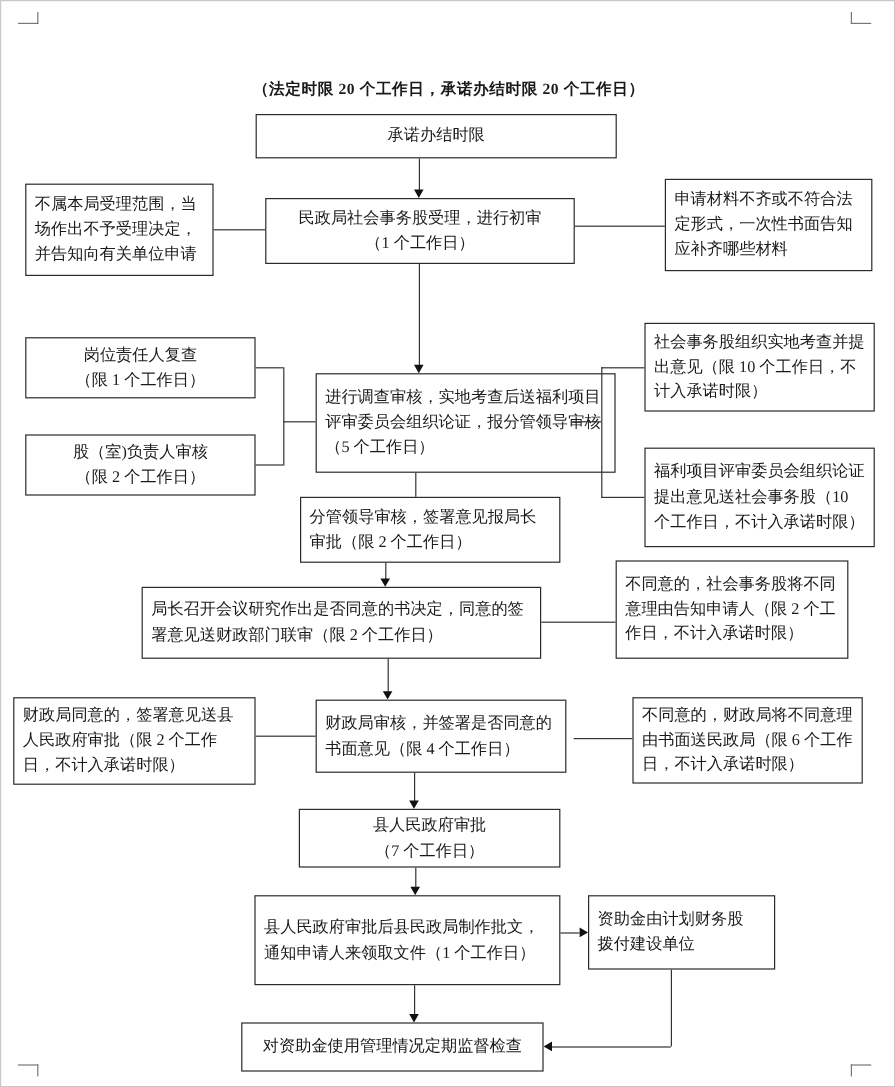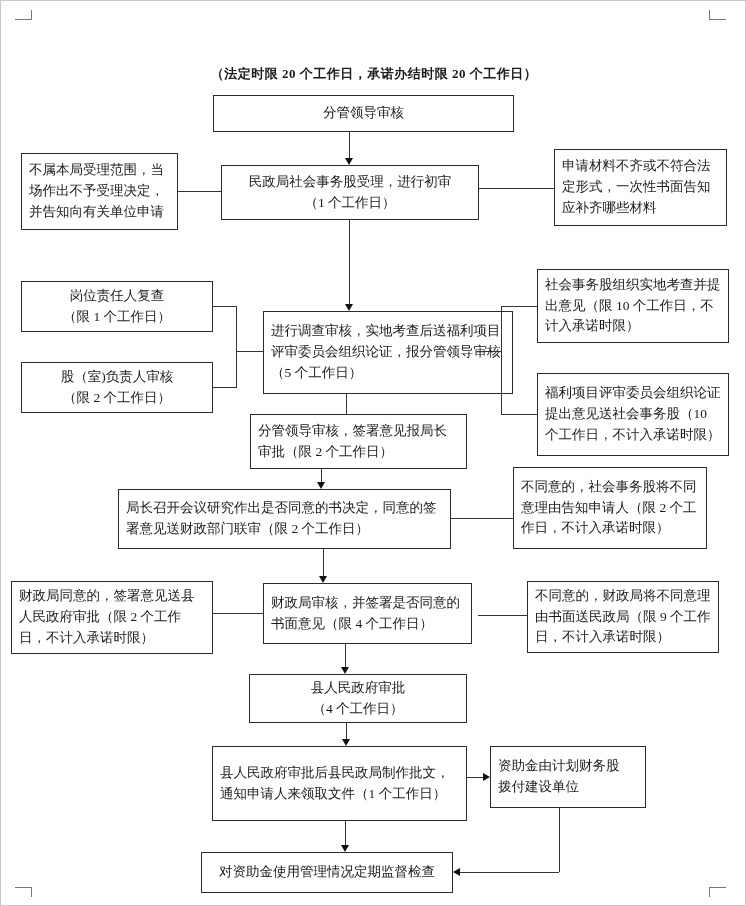--- a/index.html
+++ b/index.html
@@ -118,40 +118,40 @@
 
 <div id="canvas">
 
   <div class="mark tl"></div>
   <div class="mark tr"></div>
   <div class="mark bl"></div>
   <div class="mark br"></div>
 
   <div class="subtitle">（法定时限 20 个工作日，承诺办结时限 20 个工作日）</div>
 
-  <div class="node ctr n-submit">分管领导审核</div>
+  <div class="node ctr n-submit">承诺办结时限</div>
   <div class="node lft n-notaccept">不属本局受理范围，当场作出不予受理决定，并告知向有关单位申请</div>
   <div class="node ctr n-initial">民政局社会事务股受理，进行初审
 （1 个工作日）</div>
   <div class="node lft n-incomplete">申请材料不齐或不符合法定形式，一次性书面告知应补齐哪些材料</div>
   <div class="node ctr n-recheck">岗位责任人复查
 （限 1 个工作日）</div>
   <div class="node ctr n-chief">股（室)负责人审核
 （限 2 个工作日）</div>
   <div class="node lft n-invest">进行调查审核，实地考查后送福利项目评审委员会组织论证，报分管领导审核（5 个工作日）</div>
   <div class="node lft n-field">社会事务股组织实地考查并提出意见（限 10 个工作日，不计入承诺时限）</div>
   <div class="node lft n-committee">福利项目评审委员会组织论证提出意见送社会事务股（10 个工作日，不计入承诺时限）</div>
   <div class="node lft n-deputy">分管领导审核，签署意见报局长审批（限 2 个工作日）</div>
   <div class="node lft n-director">局长召开会议研究作出是否同意的书决定，同意的签署意见送财政部门联审（限 2 个工作日）</div>
   <div class="node lft n-disagree1">不同意的，社会事务股将不同意理由告知申请人（限 2 个工作日，不计入承诺时限）</div>
   <div class="node lft n-finagree">财政局同意的，签署意见送县人民政府审批（限 2 个工作日，不计入承诺时限）</div>
   <div class="node lft n-finreview">财政局审核，并签署是否同意的书面意见（限 4 个工作日）</div>
-  <div class="node lft n-findisagree">不同意的，财政局将不同意理由书面送民政局（限 9 个工作日，不计入承诺时限）</div>
+  <div class="node lft n-findisagree">不同意的，财政局将不同意理由书面送民政局（限 6 个工作日，不计入承诺时限）</div>
   <div class="node ctr n-county">县人民政府审批
-（4 个工作日）</div>
+（7 个工作日）</div>
   <div class="node lft n-issue">县人民政府审批后县民政局制作批文，
 通知申请人来领取文件（1 个工作日）</div>
   <div class="node lft n-fund">资助金由计划财务股
 拨付建设单位</div>
   <div class="node ctr n-supervise">对资助金使用管理情况定期监督检查</div>
 
 
   <div class="vline c1"></div>
   <div class="hline c2"></div>
   <div class="hline c3"></div>

